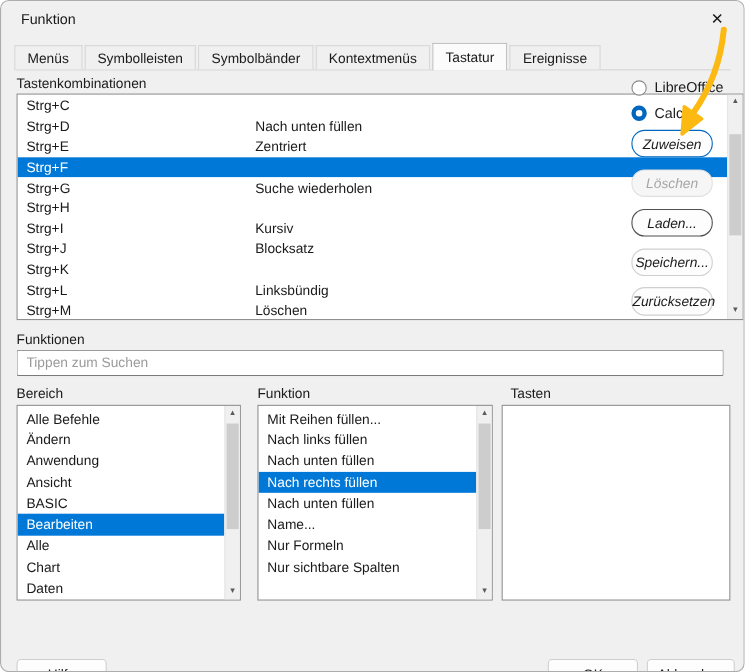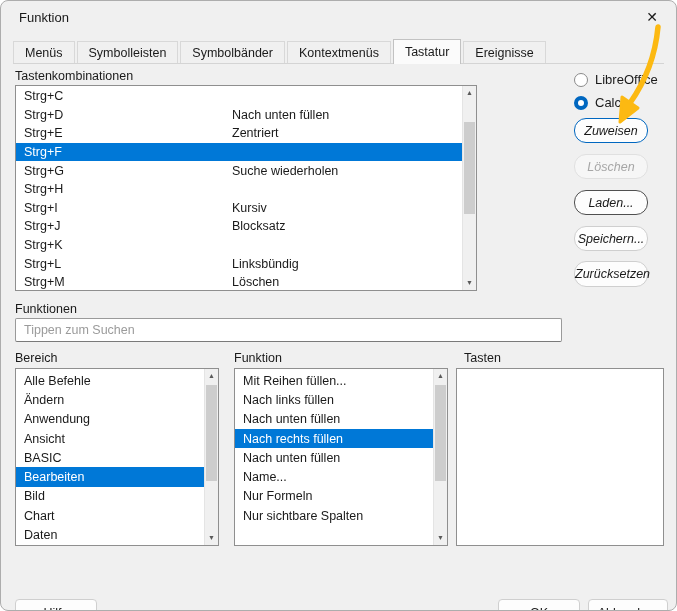--- a/index.html
+++ b/index.html
@@ -21,21 +21,21 @@
   
   .tabstrip { position:absolute; top:40px; left:12px; right:12px; height:23px; display:flex; align-items:flex-end; border-bottom:1px solid #d4d4d4; }
   .tab { display:flex; align-items:center; height:22px; padding:0 11px; border:1px solid #d8d8d8; border-bottom:none;
     background:#f0f0f0; margin-right:2px; font-size:12.5px; white-space:nowrap; cursor:pointer; }
   .tab.active { height:25px; background:#fbfbfb; border-color:#c2c2c2; margin-bottom:-1px; padding-bottom:1px; }
 
   
   .sec-label { position:absolute; font-size:12.5px; color:#1a1a1a; }
 
   
-  .shortcut-list { position:absolute; left:14px; top:84px; width:462px; height:206px; background:#ffffff; border:1px solid #8f8f8f; overflow:hidden; }
+  .shortcut-list { position:absolute; left:14px; top:84px; width:661px; height:206px; background:#ffffff; border:1px solid #8f8f8f; overflow:hidden; }
   .slist-rows { position:absolute; top:1px; left:0; right:14px; bottom:0; }
   .srow { height:18.6px; display:flex; align-items:center; font-size:12.5px; color:#1a1a1a; }
   .srow .key { width:216px; padding-left:8px; flex:none; }
   .srow.selected { background:var(--sel,#0078d7); color:#fff; }
 
   
   .vscroll { position:absolute; top:0; right:0; bottom:0; width:14px; background:#f0f0f0; border-left:1px solid #e4e4e4; }
   .varrow { position:absolute; left:0; right:0; height:14px; font-size:7px; color:#5a5a5a; text-align:center; line-height:14px; }
   .varrow.up { top:0; } .varrow.down { bottom:0; }
   .vthumb { position:absolute; left:1px; right:1px; background:#cdcdcd; }
@@ -44,21 +44,21 @@
   .radio-row { position:absolute; left:573px; display:flex; align-items:center; gap:7px; font-size:13px; cursor:pointer; }
   .radio { width:14px; height:14px; border-radius:50%; background:#fff; border:1px solid #8a8a8a; flex:none; }
   .radio.checked { border:4px solid #0067c0; }
   .sbtn { position:absolute; left:573px; width:74px; height:25px; background:#fdfdfd; border:1px solid #cfcfcf; border-radius:12px;
     font-family:inherit; font-size:12.5px; color:#1a1a1a; cursor:pointer;font-style:italic; }
   .sbtn.assign { border:1.5px solid var(--accent,#0067c0); }
   .sbtn.disabled { color:#a6a6a6; background:#f6f6f6; border-color:#e0e0e0; cursor:default; }
   .sbtn.dark-border { border:1px solid #4f4f4f; }
 
   
-  .search-input { position:absolute; left:14px; top:317px; width:547px; height:24px; background:#fff;
+  .search-input { position:absolute; left:14px; top:317px; width:643px; height:24px; background:#fff;
     border:1px solid #9a9a9a; border-bottom-color:#7a7a7a; border-radius:2px; padding:0 8px; font-family:inherit; font-size:12.5px; color:#1a1a1a; }
   .search-input::placeholder { color:#9b9b9b; }
 
   
   .listbox { position:absolute; top:367px; height:178px; background:#fff; border:1px solid #8f8f8f; overflow:hidden; }
   .lb-rows { position:absolute; top:2px; left:0; right:14px; bottom:0; }
   .lb-rows.noscroll { right:0; }
   .lrow { height:19.3px; display:flex; align-items:center; padding-left:8px; font-size:12.5px; white-space:nowrap; }
   .lrow.selected { background:var(--sel,#0078d7); color:#fff; }
 
@@ -169,21 +169,21 @@
   <div class="sec-label" style="left:463px; top:350px;">Tasten</div>
 
   <div class="listbox" style="left:14px; width:204px;">
     <div class="lb-rows" id="bereich-rows">
         <div class="lrow">Alle Befehle</div>
         <div class="lrow">Ändern</div>
         <div class="lrow">Anwendung</div>
         <div class="lrow">Ansicht</div>
         <div class="lrow">BASIC</div>
         <div class="lrow selected">Bearbeiten</div>
-        <div class="lrow">Bild</div>
+        <div class="lrow">Alle</div>
         <div class="lrow">Chart</div>
         <div class="lrow">Daten</div>
       </div>
     <div class="vscroll">
       <div class="varrow up">▲</div>
       <div class="vthumb" style="top:16px; height:96px;"></div>
       <div class="varrow down">▼</div>
     </div>
   </div>
 

